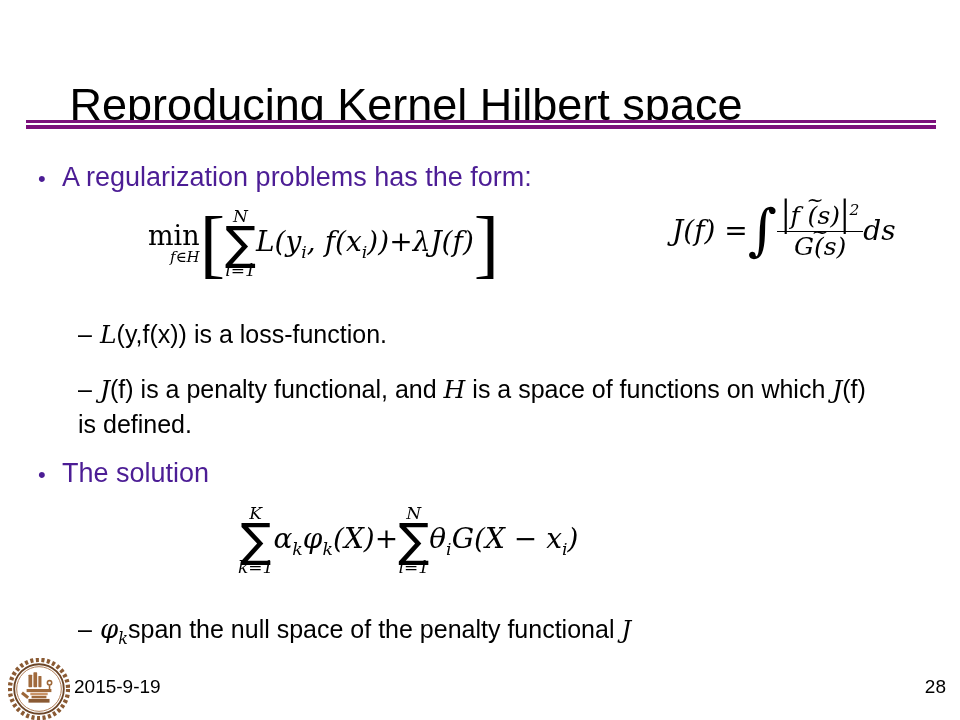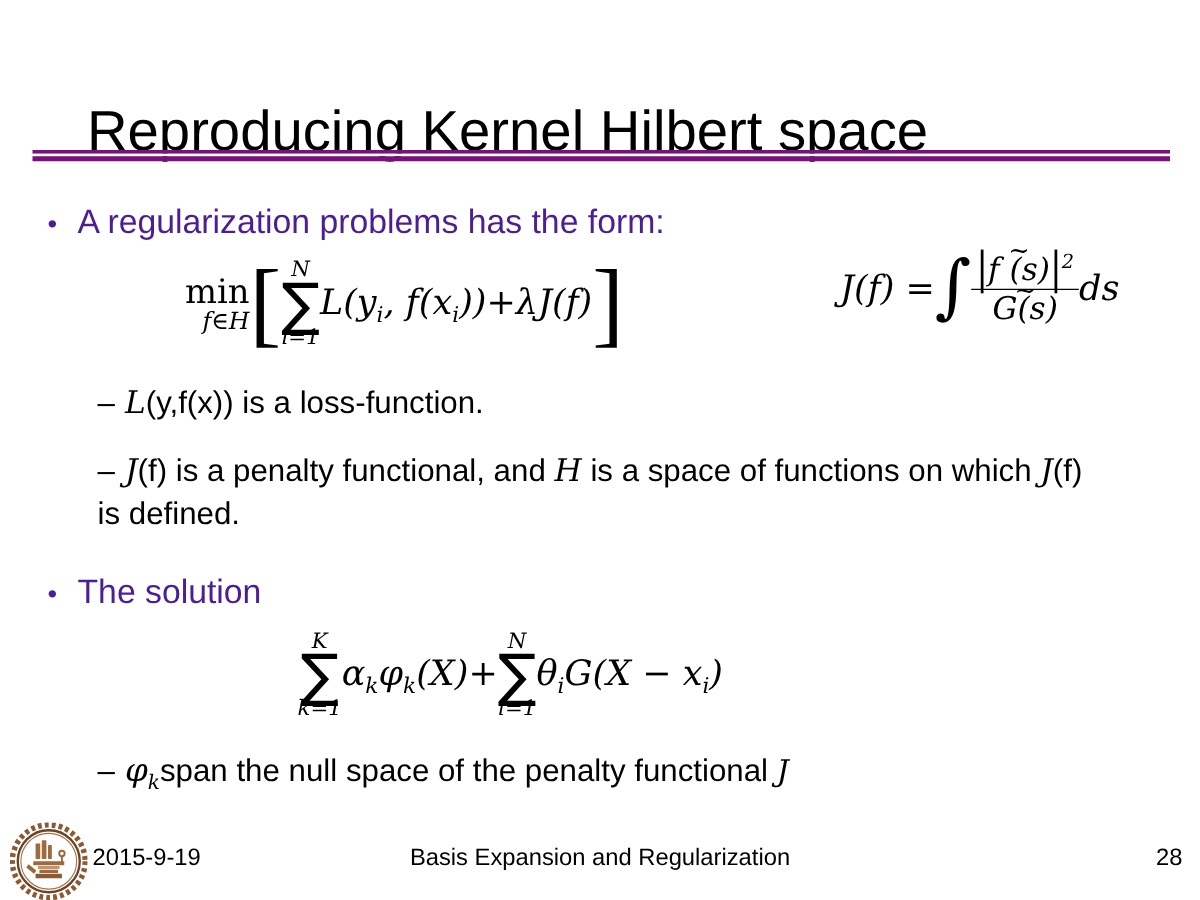--- a/index.html
+++ b/index.html
@@ -73,20 +73,21 @@
     display: inline-block;
     width: 24px;
     font-size: 22px;
     vertical-align: middle;
   }
   .bullet-l2 {
     position: absolute;
     font-size: 25px;
     line-height: 34px;
     color: #000000;
+    margin-top: 12px;
   }
   .bullet-l2 .dash {
     display: inline-block;
     width: 22px;
   }
   .script {
     font-family: "DejaVu Serif", serif;
     font-style: italic;
     font-size: 25px;
   }
@@ -136,21 +137,21 @@
     font-style: italic;
     margin-top: -2px;
   }
   .minstack {
     display: inline-block;
     vertical-align: middle;
     text-align: right;
     line-height: 1.05;
   }
   .minstack .mtop { display: block; font-size: 27px; font-style: normal; }
-  .minstack .mbot { display: block; font-size: 19px; }
+  .minstack .mbot { display: block; font-size: 15px; }
   .bigbracket {
     display: inline-block;
     vertical-align: middle;
     font-size: 76px;
     font-style: normal;
     font-family: "Liberation Serif", serif;
     line-height: 0.72;
     font-weight: 300;
   }
   .mid { display: inline-block; vertical-align: middle; font-size: 28px; }
@@ -324,15 +325,14 @@
       <path d="M36 56 h28 v4 h-28 z" fill="#c99468"></path>
       <path d="M38 61 h24 v4 h-24 z"></path>
       <path d="M33 66 h34 v6 h-34 z" fill="#8a5a33"></path>
       <path d="M24 54 l10 8 l-3 4 l-10 -8 z" fill="#9d6738"></path>
       <circle cx="67" cy="40" r="3.5" fill="none" stroke="#9d6738" stroke-width="2.5"></circle>
       <path d="M67 44 v10" stroke="#9d6738" stroke-width="2.5" fill="none"></path>
     </g>
   </svg>
 
   <div id="footer-date">2015-9-19</div>
-  <div id="footer-subject">Basis Expansion and Regularization</div>
   <div id="footer-page">28</div>
 </div>
 
 </body></html>

